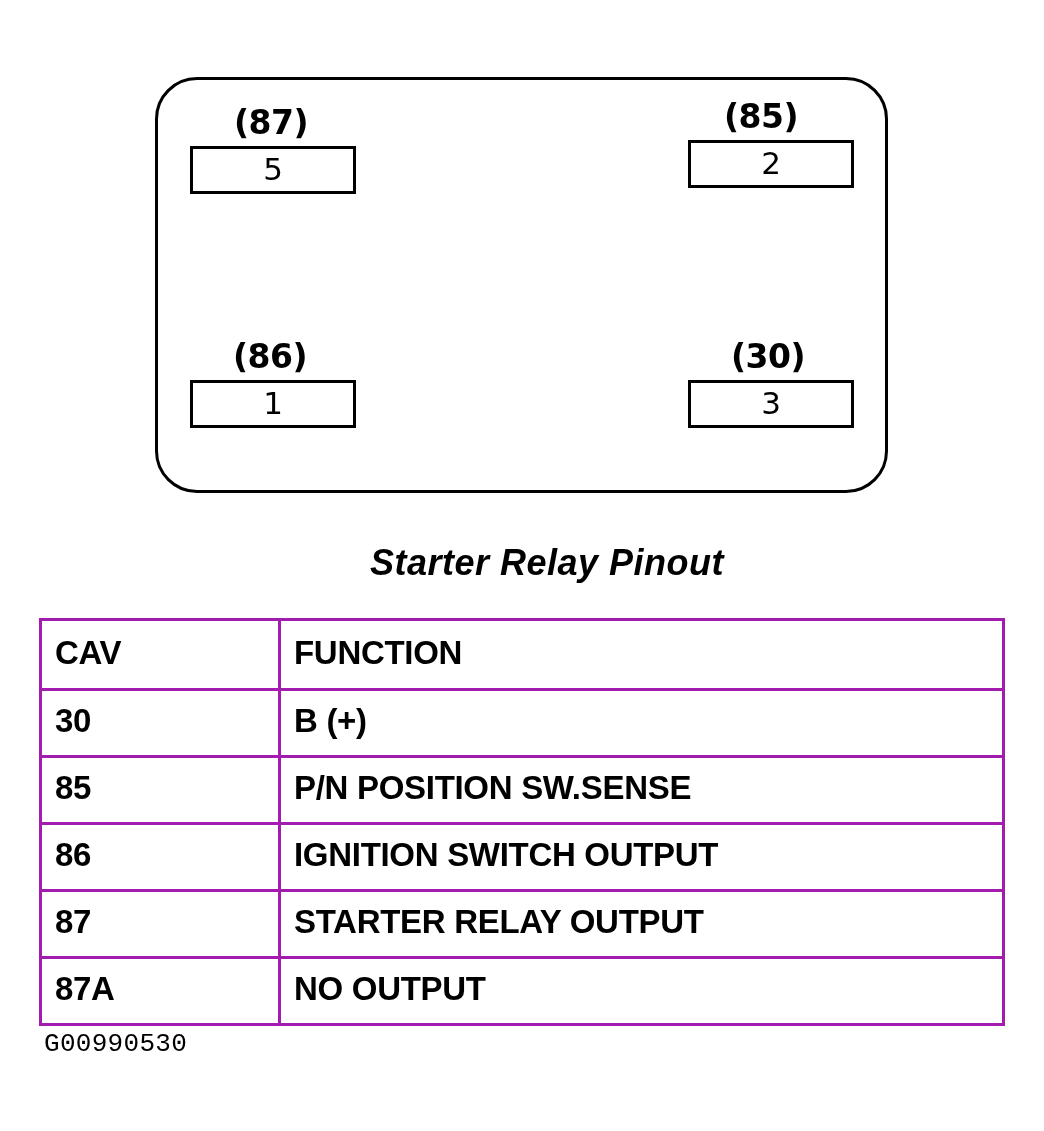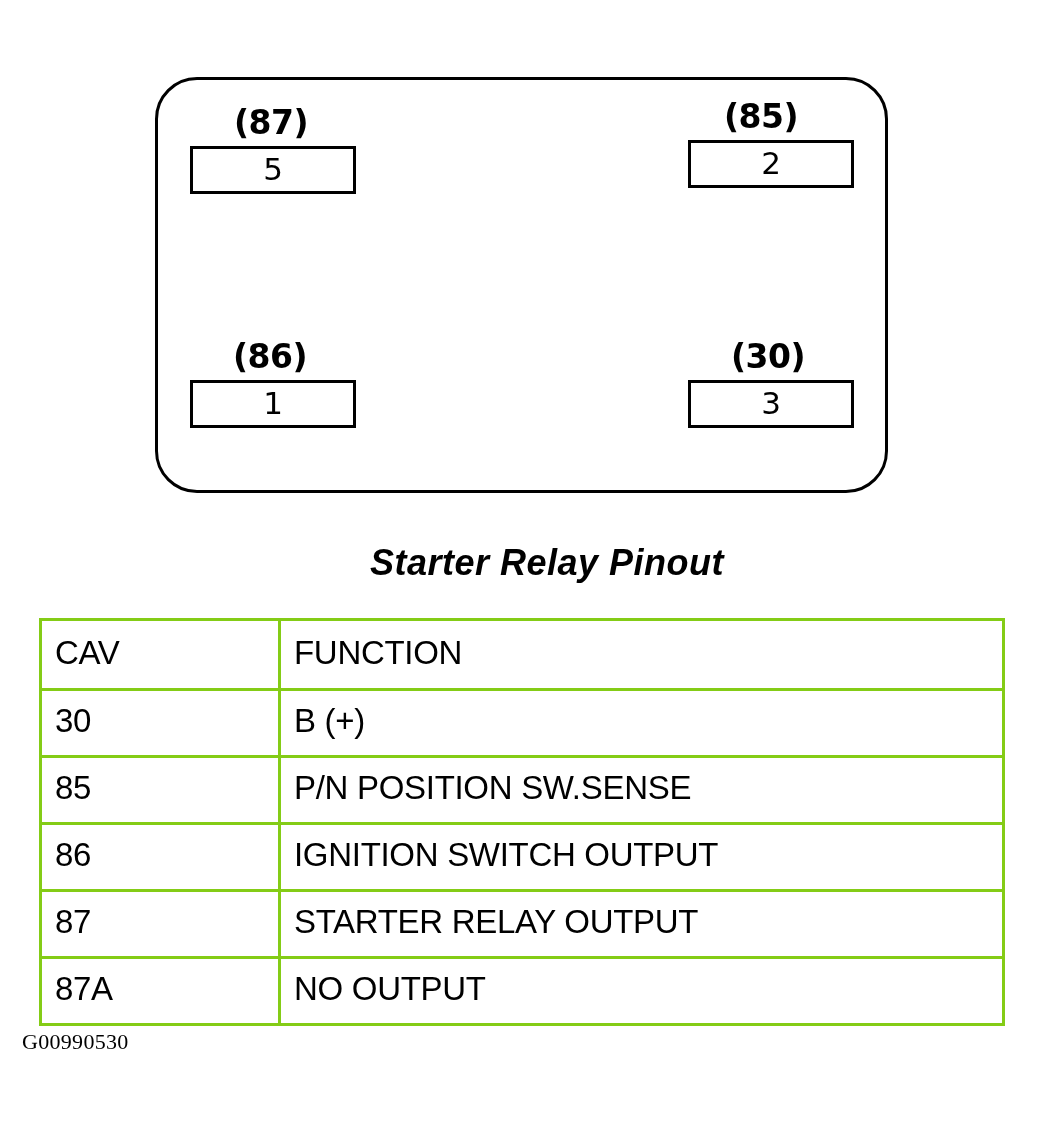--- a/index.html
+++ b/index.html
@@ -106,49 +106,49 @@
     left: 39px;
     top: 618px;
     width: 966px;
     border-collapse: collapse;
     table-layout: fixed;
     background: #ffffff;
   }
   #pinout-table col.col-cav { width: 239px; }
   #pinout-table th,
   #pinout-table td {
-    border: 3px solid #84cc16;
+    border: 3px solid #a21caf;
     padding: 0 0 0 13px;
     text-align: left;
     vertical-align: middle;
     font-family: "Liberation Sans", sans-serif;
     font-size: 33px;
-    font-weight: normal;
+    font-weight: bold;
     letter-spacing: -0.3px;
     background: #ffffff;
   }
   #pinout-table thead th {
     height: 67px;
   }
   #pinout-table tbody td {
     height: 64px;
   }
   .cell-text {
     display: block;
     position: relative;
     top: -2px;
   }
 
   
   #figure-id {
     position: absolute;
-    left: 22px;
+    left: 44px;
     top: 1029px;
-    font-family: Liberation Serif, serif;
-    font-size: 22px;
+    font-family: Liberation Mono, monospace;
+    font-size: 26px;
     letter-spacing: 0.3px;
   }
 </style>
 </head>
 <body>
 
 <div id="relay-diagram">
 
   <div id="relay-body"></div>
 

